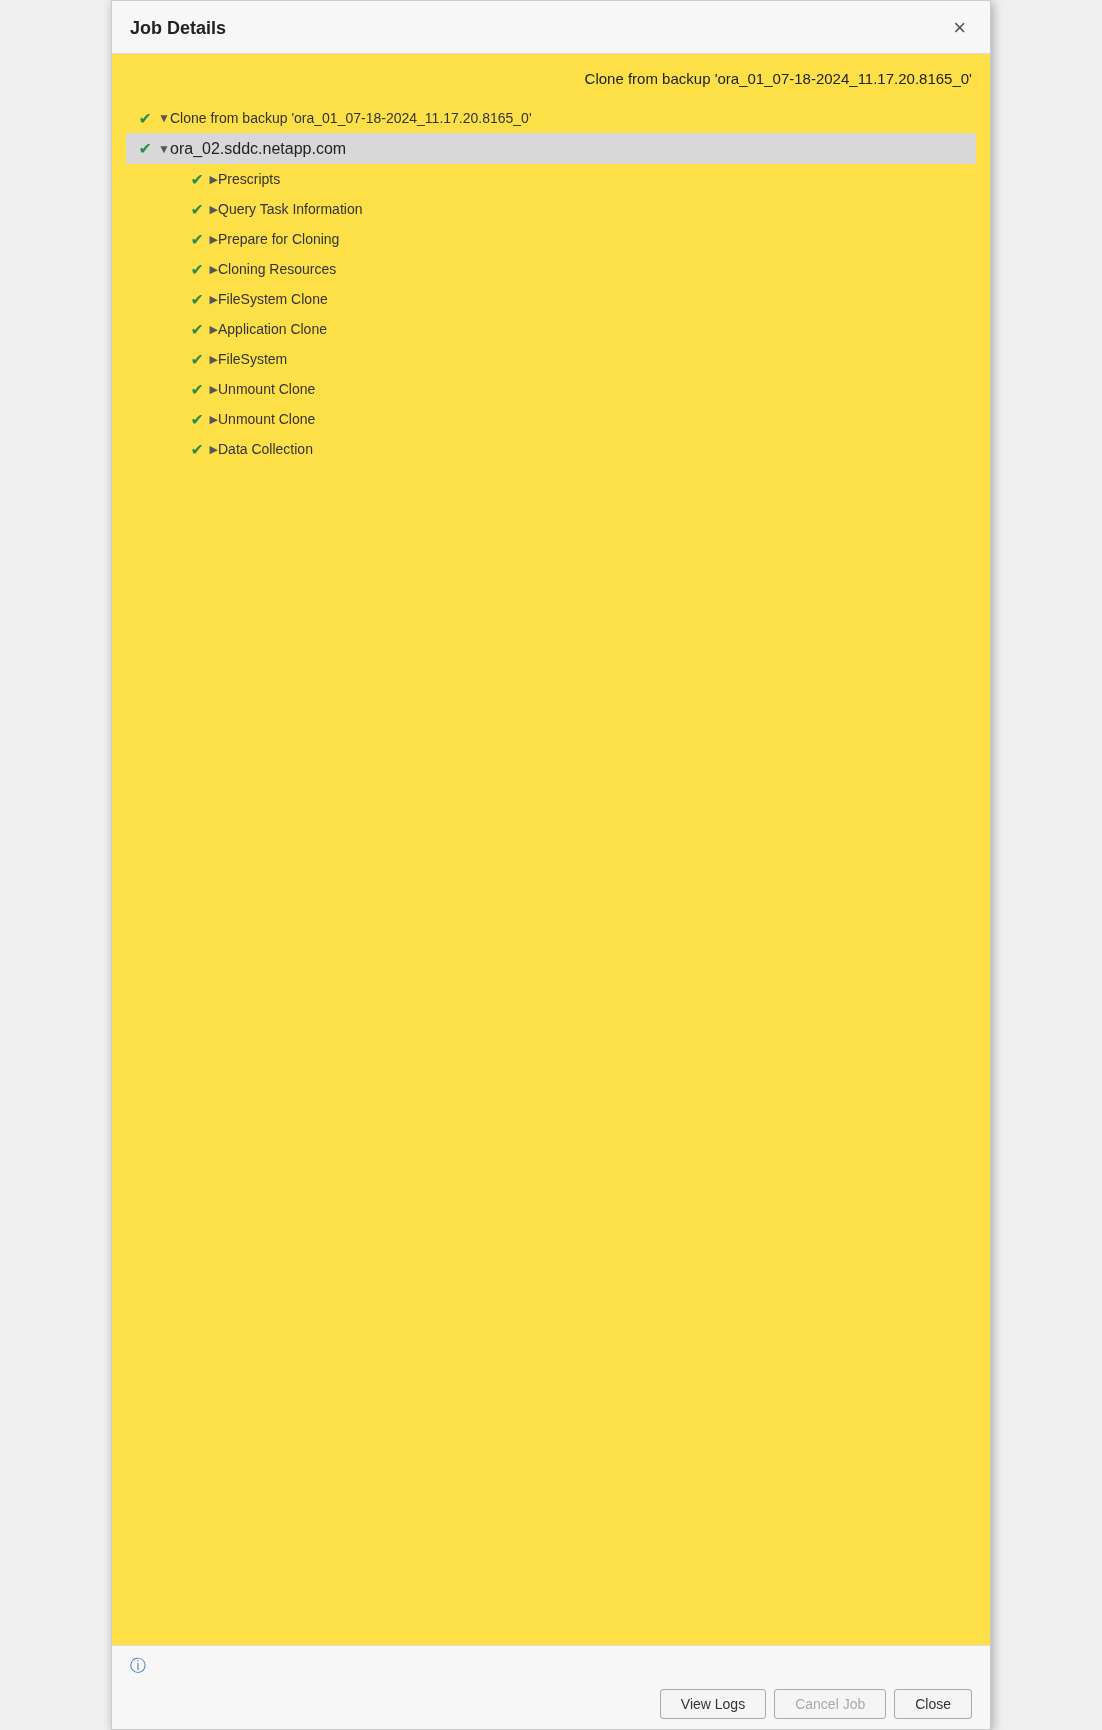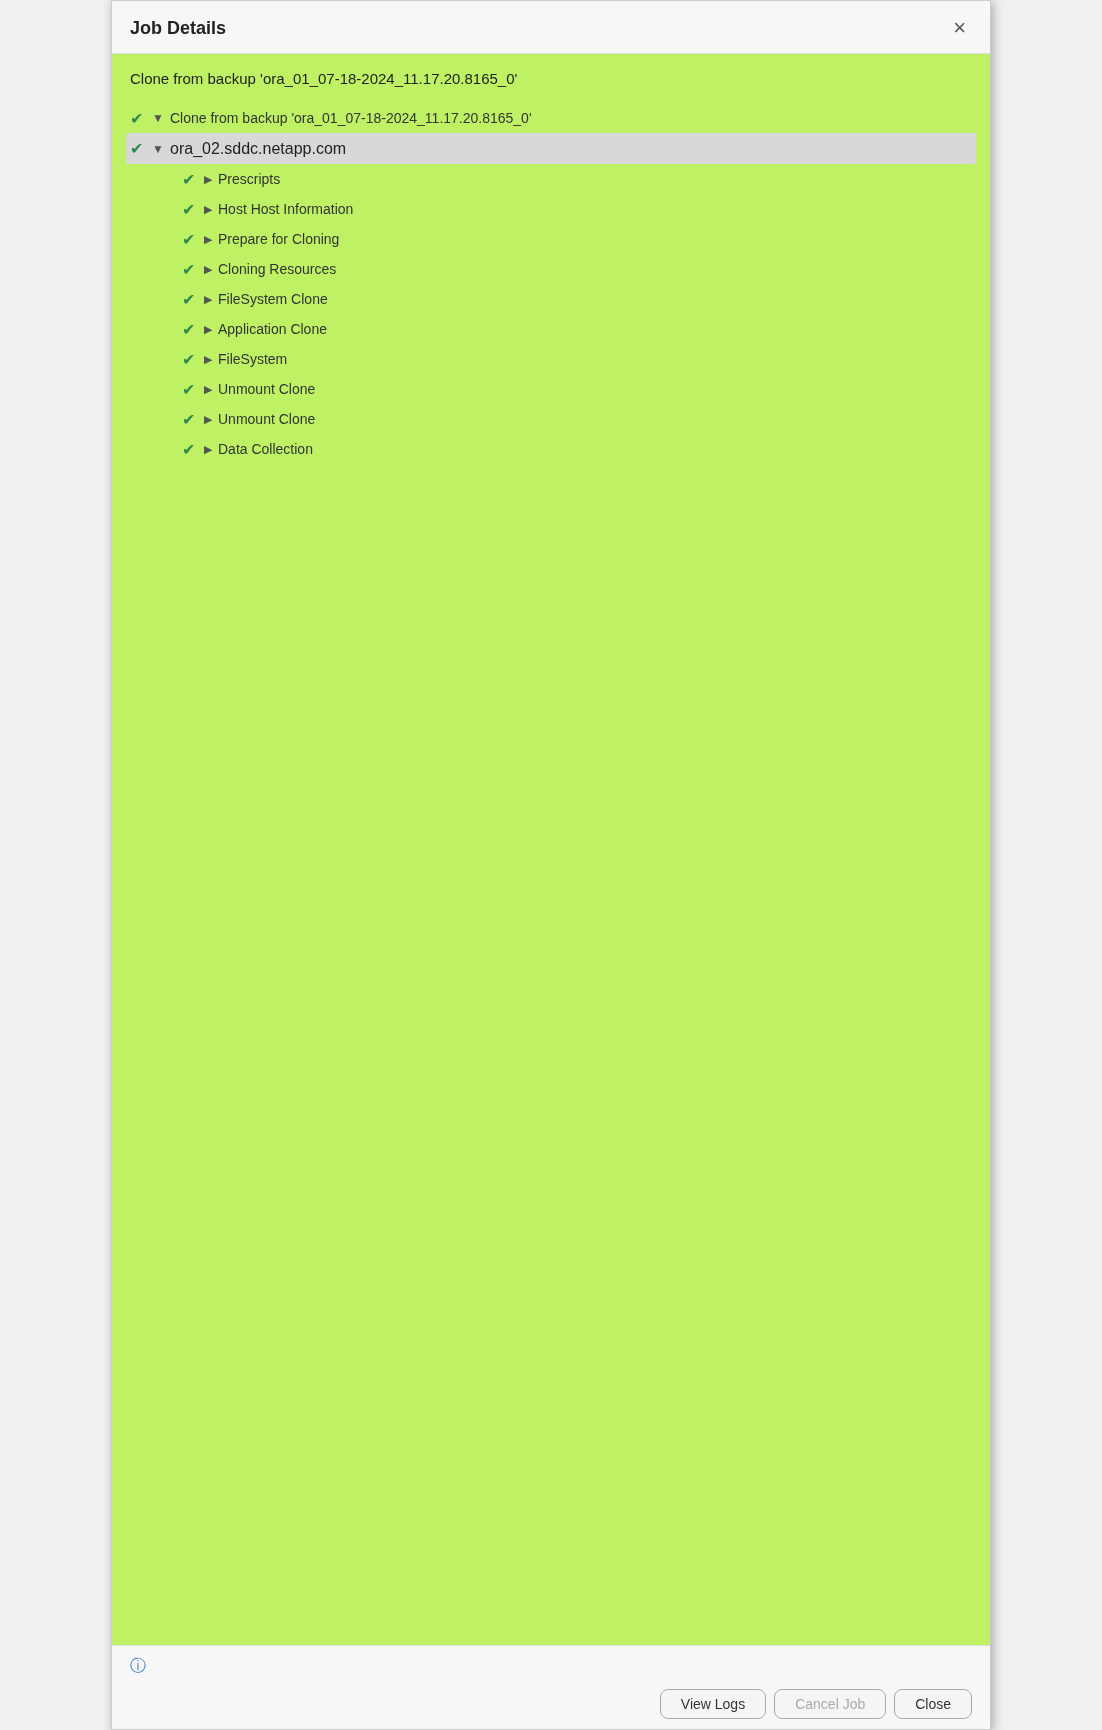--- a/index.html
+++ b/index.html
@@ -13,21 +13,21 @@
       background: #f0f0f0;
       display: flex;
       justify-content: center;
       align-items: flex-start;
       min-height: 100vh;
     }
 
     .dialog {
       width: 880px;
       min-height: 1730px;
-      background: #bef264;
+      background: #fde047;
       border: 1px solid #ccc;
       box-shadow: 2px 2px 10px rgba(0,0,0,0.3);
       display: flex;
       flex-direction: column;
       position: relative;
     }
 
     .dialog-header {
       display: flex;
       justify-content: space-between;
@@ -50,20 +50,21 @@
       cursor: pointer;
       color: #555;
       line-height: 1;
       padding: 2px 6px;
     }
 
     .dialog-body {
       flex: 1;
       padding: 16px 18px;
       overflow-y: auto;
+      text-align: right;
     }
 
     .main-title {
       font-size: 15px;
       color: #222;
       margin-bottom: 16px;
       font-weight: normal;
     }
 
     .tree-container {
@@ -155,21 +156,21 @@
       justify-content: flex-end;
       gap: 8px;
     }
 
     .btn {
       padding: 6px 20px;
       font-size: 14px;
       border: 1px solid #aaa;
       background: #f5f5f5;
       cursor: pointer;
-      border-radius: 8px;
+      border-radius: 3px;
       color: #333;
     }
 
     .btn:disabled {
       color: #aaa;
       cursor: default;
       text-align: right;
     }
 
     .btn-primary {
@@ -206,21 +207,21 @@
 
       <div id="tree-items-container">
           <div class="tree-row indent-3">
             <span class="check-icon">✔</span>
             <span class="arrow-right">▶ </span>
             <span class="row-label">Prescripts</span>
           </div>
           <div class="tree-row indent-3">
             <span class="check-icon">✔</span>
             <span class="arrow-right">▶ </span>
-            <span class="row-label">Host Host Information</span>
+            <span class="row-label">Query Task Information</span>
           </div>
           <div class="tree-row indent-3">
             <span class="check-icon">✔</span>
             <span class="arrow-right">▶ </span>
             <span class="row-label">Prepare for Cloning</span>
           </div>
           <div class="tree-row indent-3">
             <span class="check-icon">✔</span>
             <span class="arrow-right">▶ </span>
             <span class="row-label">Cloning Resources</span>

